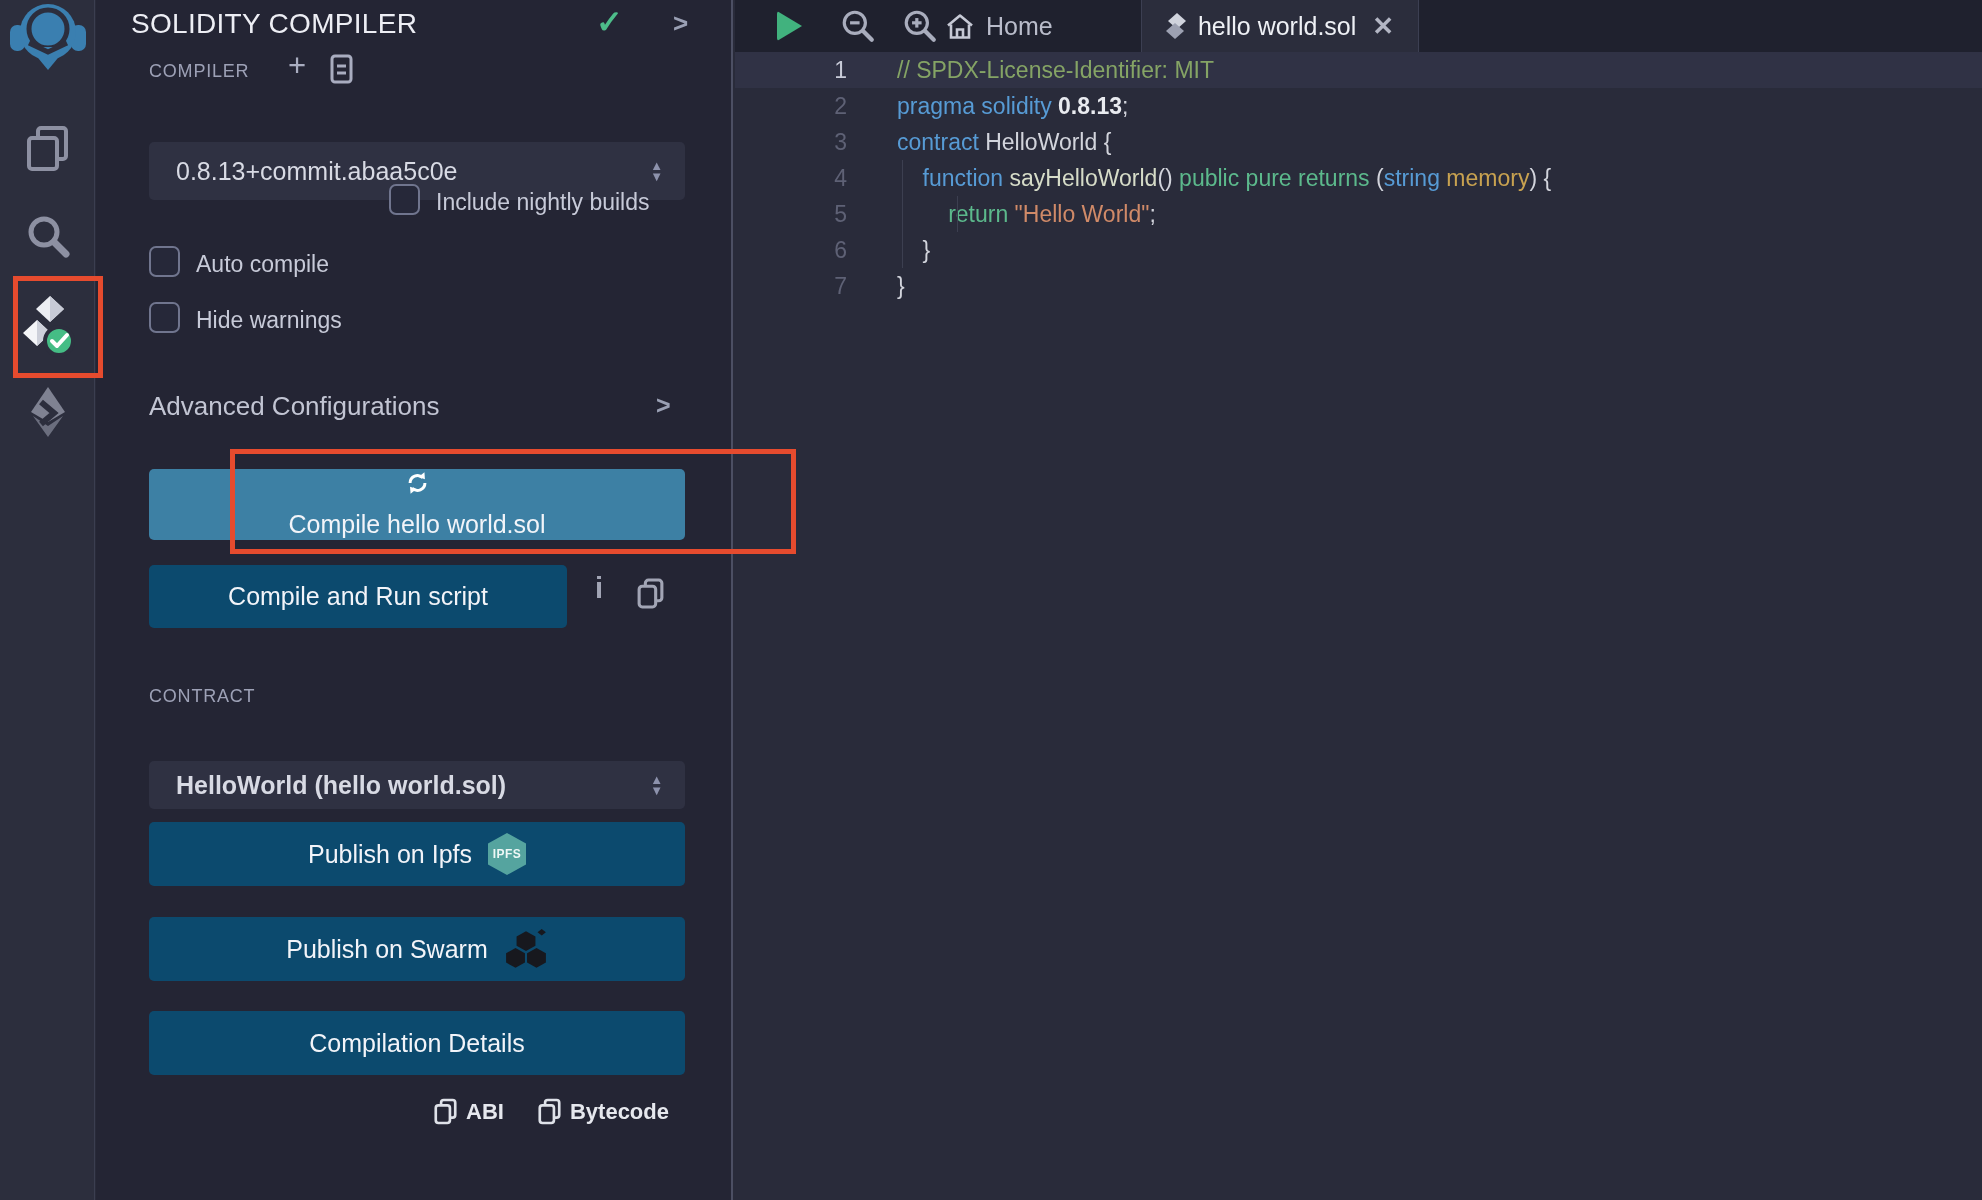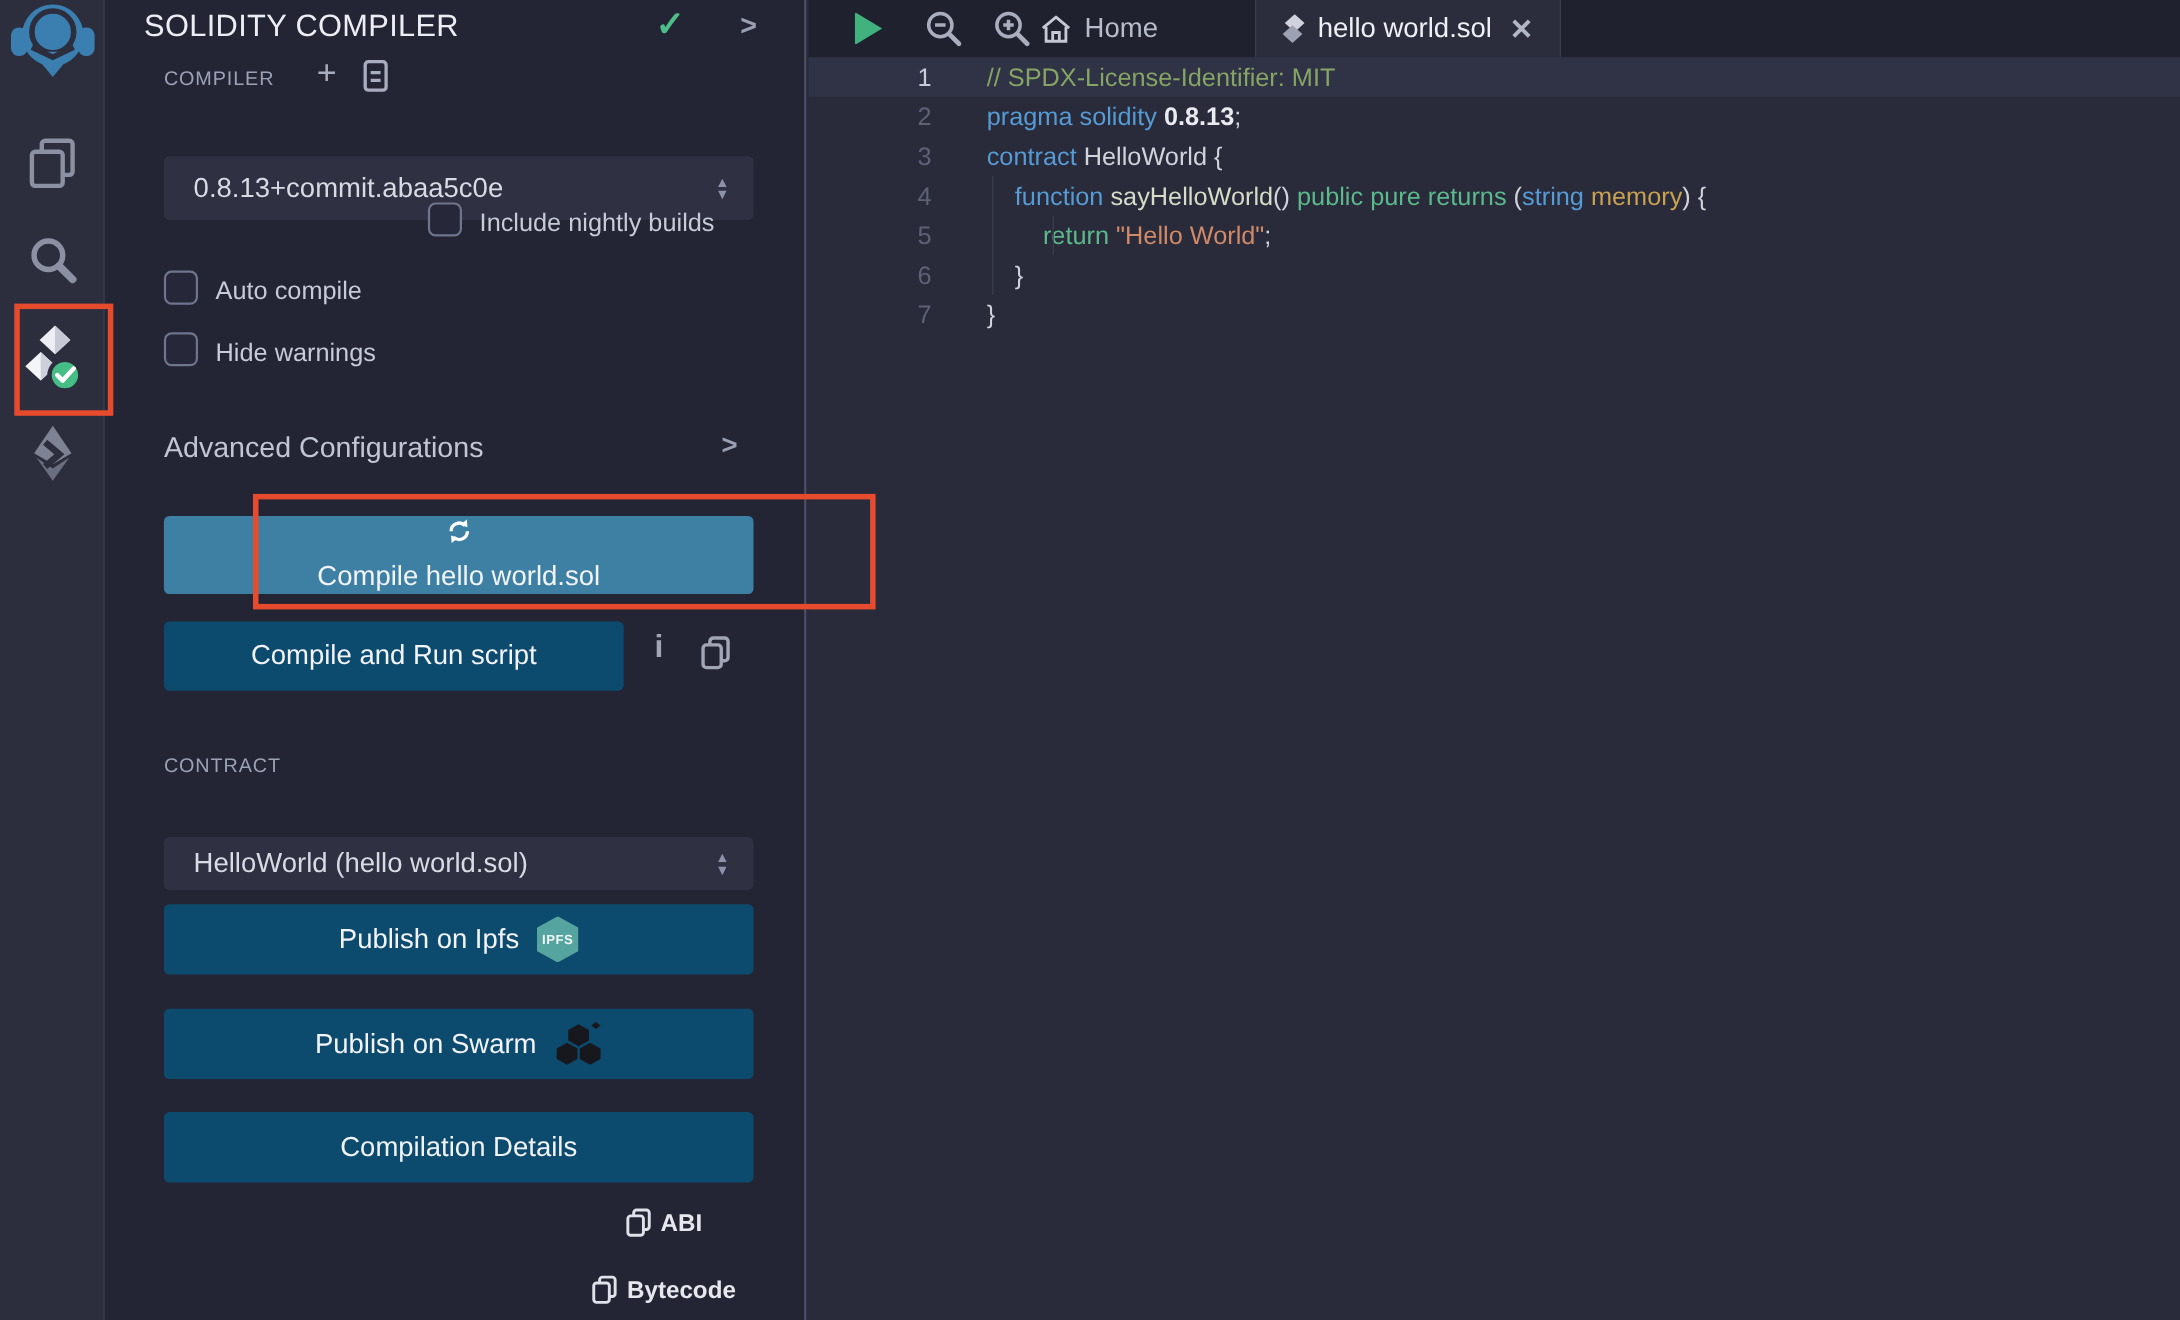--- a/index.html
+++ b/index.html
@@ -20,21 +20,21 @@
   .select{background:#2f3142;border-radius:5px;display:flex;align-items:center;cursor:pointer;margin-top:43px;}
   .select .val{font-size:25px;color:#d8dae4;padding-left:27px;flex:1;white-space:nowrap;overflow:hidden;}
   .updown{display:flex;flex-direction:column;gap:1px;padding-right:22px;color:#8d92ac;font-size:13px;line-height:10px;}
   .cbx{width:31px;height:31px;border:2px solid #70758e;border-radius:7px;background:#262839;cursor:pointer;}
   .cbx-label{font-size:23px;color:#c7cad8;}
   .btn{border-radius:5px;display:flex;align-items:center;justify-content:center;color:#f2f4f9;font-size:25px;cursor:pointer;border:none;}
   .btn.blue{background:#3d80a4;}
   .btn.gray{background:#0c4a6e;}
   .adv{font-size:26px;color:#c2c5d3;cursor:pointer;}
   .glyph-info{font-size:29px;font-weight:800;color:#a2a5b5;cursor:pointer;}
-  .abirow{display:flex;gap:34px;align-items:center;flex-direction:column;}
+  .abirow{display:flex;gap:34px;align-items:center;}
   .abirow .item{display:flex;align-items:center;gap:9px;cursor:pointer;color:#e6e8ee;font-size:22px;font-weight:600;}
   .ipfs-hex{width:38px;height:42px;margin-left:16px;background:#55a49f;clip-path:polygon(50% 0%,100% 25%,100% 75%,50% 100%,0% 75%,0% 25%);display:flex;align-items:center;justify-content:center;font-size:12px;font-weight:bold;color:#eef7f6;letter-spacing:.5px;}
 
   
   .anno{position:absolute;border:5px solid #e64b2e;pointer-events:none;z-index:40;}
 
   
   #editor{position:absolute;left:735px;top:0;width:1247px;height:1200px;background:#292b3a;}
   #tabbar{position:absolute;left:0;top:0;width:100%;height:52px;background:#1f212e;display:flex;align-items:center;}
   .tbtn{display:flex;align-items:center;justify-content:center;cursor:pointer;}
@@ -162,21 +162,21 @@
     </button>
     <div class="abs glyph-info" style="left:499px;top:572px;">i</div>
     <div class="abs" style="left:541px;top:578px;color:#a2a5b5;cursor:pointer;">
       <svg width="27" height="31" viewBox="0 0 26 30">
         <rect x="8" y="2" width="16" height="20" rx="3" fill="none" stroke="currentColor" stroke-width="3"></rect>
         <rect x="2" y="8" width="16" height="20" rx="3" fill="#242534" stroke="currentColor" stroke-width="3"></rect>
       </svg>
     </div>
 
     <div class="abs section-label" style="left:53px;top:686px;">CONTRACT</div>
-    <div class="abs select" style="left:53px;top:718px;width:536px;height:48px;">
+    <div class="abs select" style="left:53px;top:718px;width:536px;height:48px;font-weight:bold;">
       <span class="val">HelloWorld (hello world.sol)</span>
       <span class="updown">
         <span>▲</span>
           <span>▼</span>
       </span>
     </div>
 
     <button class="abs btn gray" style="left:53px;top:822px;width:536px;height:64px;">
       <span>Publish on Ipfs</span>
       <span class="ipfs-hex">IPFS</span>

